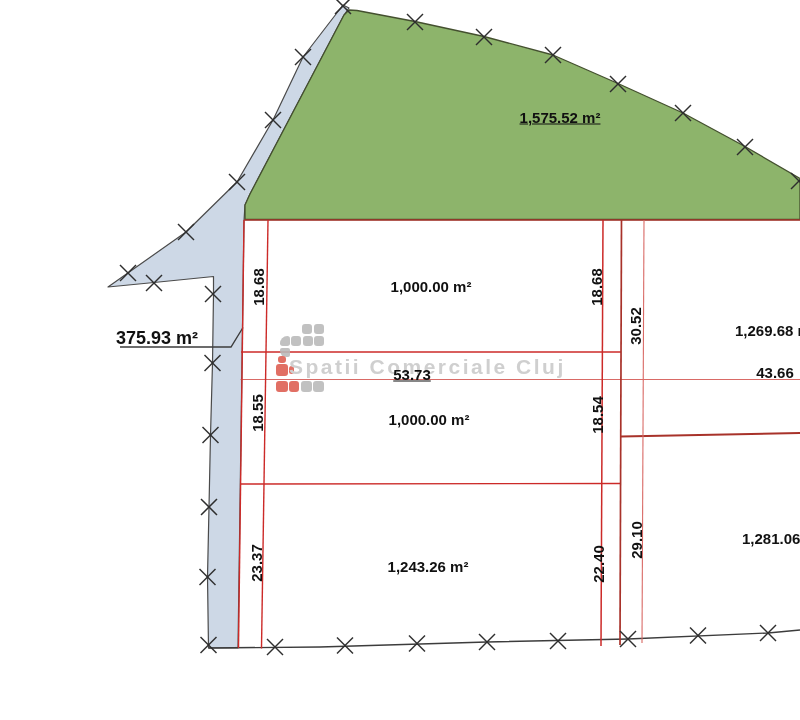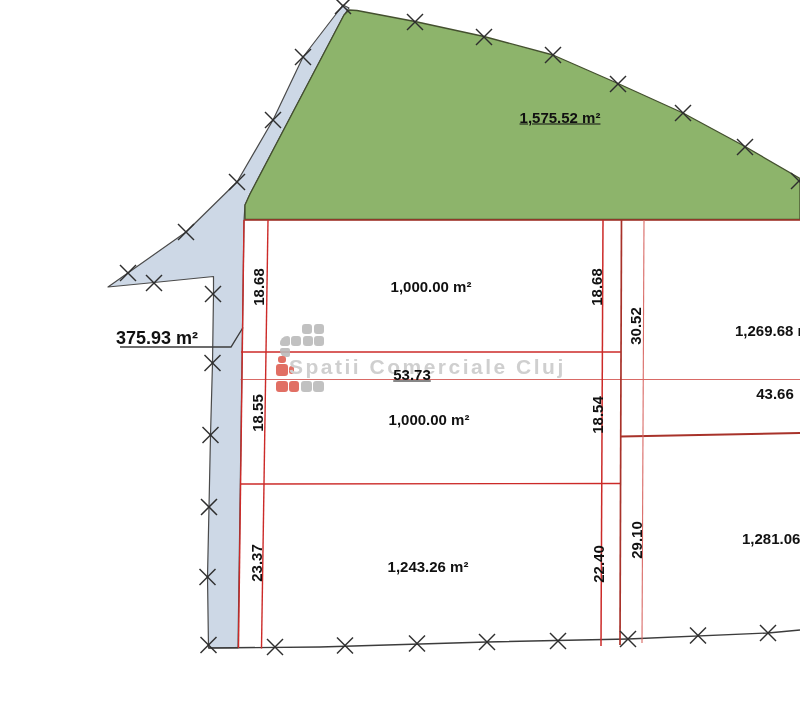--- a/index.html
+++ b/index.html
@@ -177,21 +177,21 @@
   </div>
   <div id="labels">
       <div class="label" style="left: 560px; top: 117px; text-decoration: underline;">1,575.52 m²</div>
       <div class="label" style="left: 157px; top: 338px; font-size: 18px;">375.93 m²</div>
       <div class="label" style="left: 431px; top: 286px;">1,000.00 m²</div>
       <div class="label" style="left: 429px; top: 419px;">1,000.00 m²</div>
       <div class="label" style="left: 428px; top: 566px;">1,243.26 m²</div>
       <div class="label left-anchor" style="left: 735px; top: 330px;">1,269.68 m²</div>
       <div class="label left-anchor" style="left: 742px; top: 538px;">1,281.06 m²</div>
       <div class="label" style="left: 412px; top: 373.5px; text-decoration: underline;">53.73</div>
-      <div class="label" style="left: 775px; top: 393px; text-align: right;">43.66</div>
+      <div class="label" style="left: 775px; top: 372px; text-align: right;">43.66</div>
       <div class="label rot" style="left: 257.5px; top: 287px;">18.68</div>
       <div class="label rot" style="left: 596px; top: 287px;">18.68</div>
       <div class="label rot" style="left: 635px; top: 326px;">30.52</div>
       <div class="label rot" style="left: 257px; top: 413px;">18.55</div>
       <div class="label rot" style="left: 596.5px; top: 415px;">18.54</div>
       <div class="label rot" style="left: 256px; top: 562.5px;">23.37</div>
       <div class="label rot" style="left: 598px; top: 564px;">22.40</div>
       <div class="label rot" style="left: 636px; top: 540px;">29.10</div>
     </div>
 </div>

